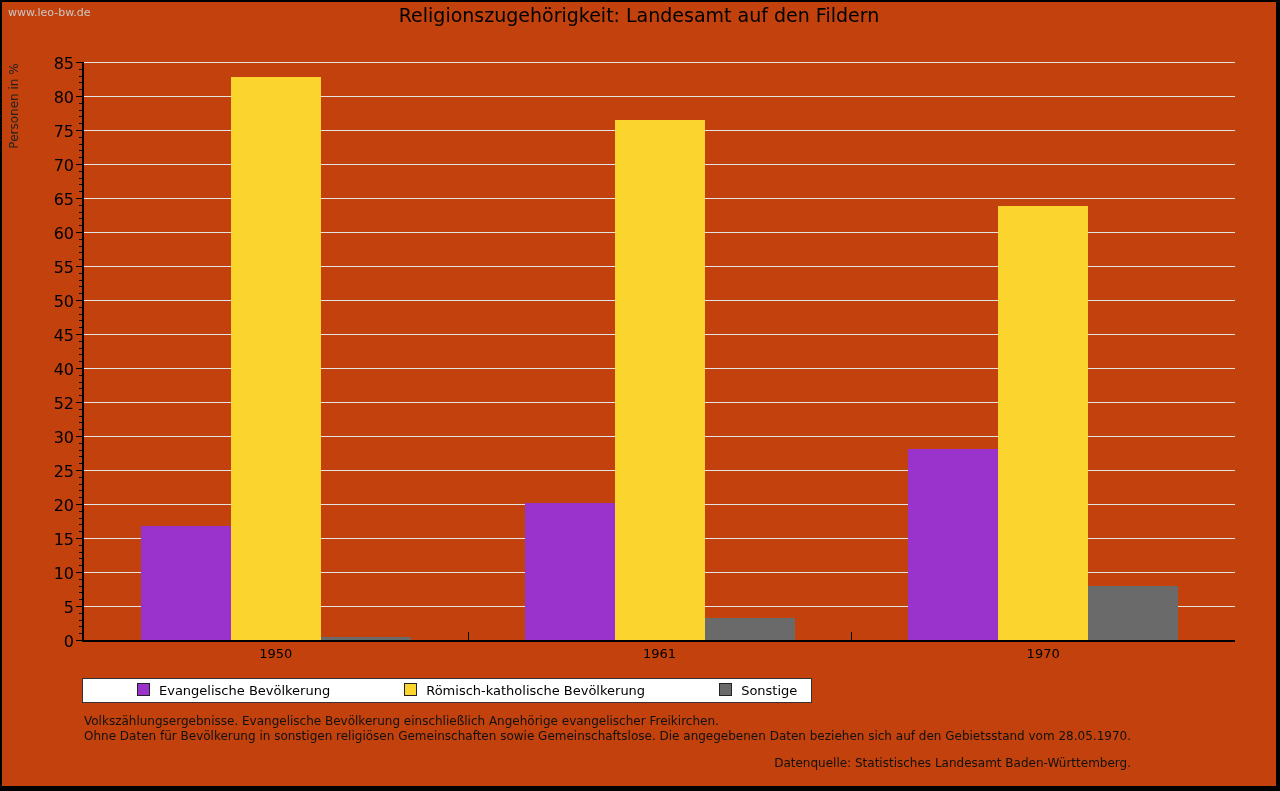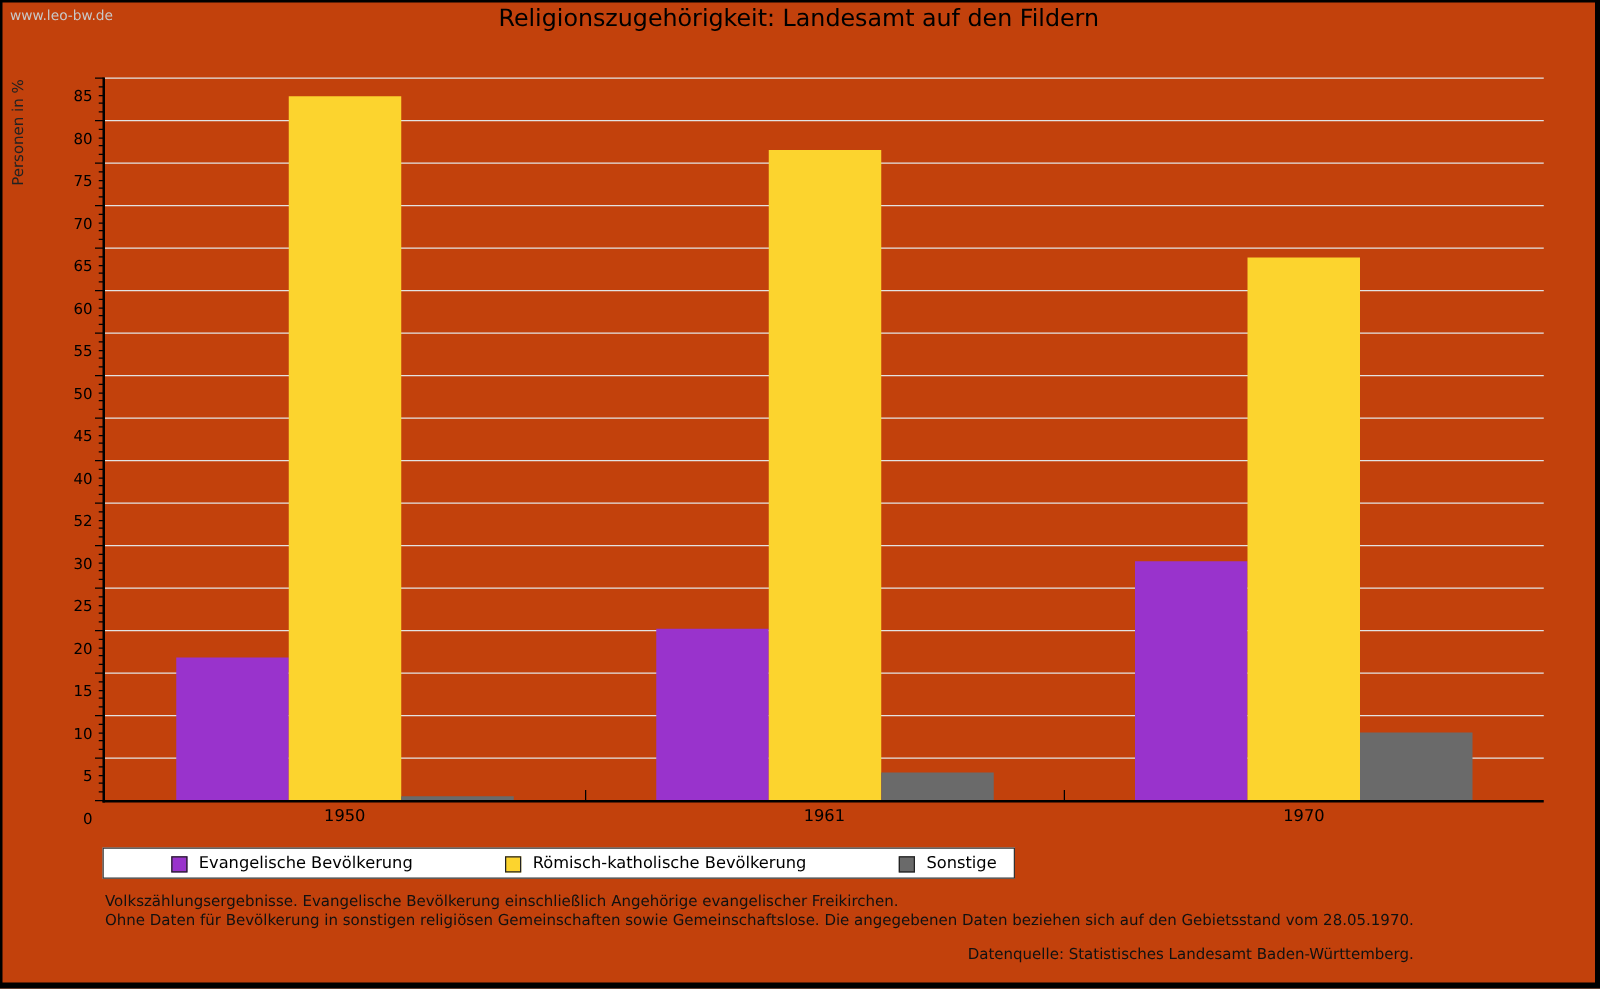--- a/index.html
+++ b/index.html
@@ -14,27 +14,27 @@
     font-size:19px;color:#000;}
   .ylabel{position:absolute;left:12px;top:104px;transform:translate(-50%,-50%) rotate(-90deg);
     white-space:nowrap;font-size:12px;color:#222;}
   #plot{position:absolute;left:80px;top:60px;width:1151px;height:578px;
     border-left:2px solid #000;border-bottom:2px solid #000;}
   .gridline{position:absolute;left:0;width:100%;height:1px;background:#e3e3e3;z-index:0;}
   .ytick{position:absolute;height:1px;background:#000;z-index:2;}
   .ytick.major{width:7px;left:-8px;}
   .ytick.minor{width:4px;left:-5px;}
   .ytick-label{position:absolute;left:-44px;width:34px;text-align:right;
-    font-size:12px;color:#000;margin-top:16px;}
+    font-size:16px;color:#000;}
   .xtick{position:absolute;bottom:0;width:1px;height:8px;background:#000;z-index:2;}
   .bar{position:absolute;bottom:0;z-index:1;}
   .xcat-label{position:absolute;font-size:13px;color:#000;text-align:center;width:120px;}
   .legend{position:absolute;left:80px;top:676px;border:1px solid #333;background:#fff;
     display:flex;align-items:center;gap:30px;padding:4px 14px 4px 10px;font-size:13px;}
-  .legend-item{display:flex;align-items:flex-end;gap:9px;padding-left:44px;}
+  .legend-item{display:flex;align-items:flex-start;gap:9px;padding-left:44px;}
   .swatch{display:inline-block;width:13px;height:13px;border:1px solid #222;box-sizing:border-box;}
   .footnotes{position:absolute;left:82px;top:712px;font-size:12px;line-height:15px;color:#111;}
   .footnotes .source{margin-top:12px;text-align:right;}
 </style>
 </head>
 <body>
 
 <div id="frame">
   <div class="watermark">www.leo-bw.de</div>
   <div class="chart-title">Religionszugehörigkeit: Landesamt auf den Fildern</div>

